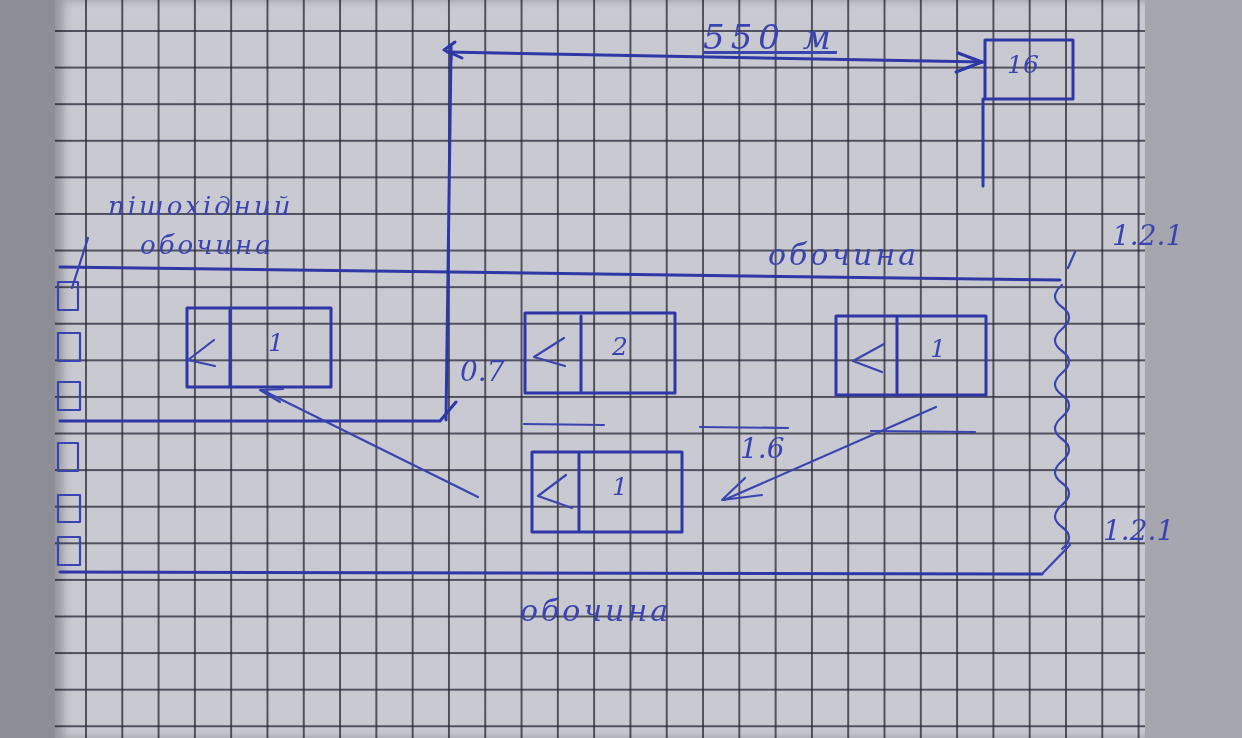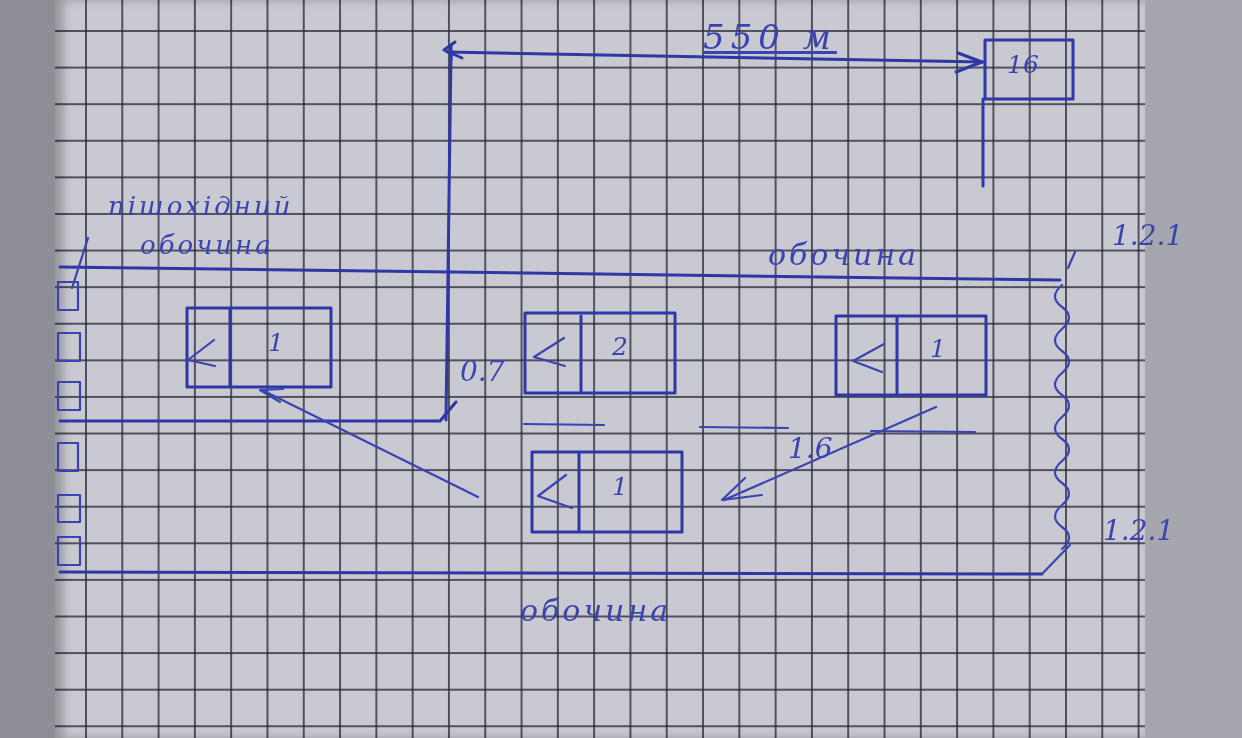--- a/index.html
+++ b/index.html
@@ -119,18 +119,18 @@
 
 <span class="hand label-word" style="left:108px; top:193px; font-size:26px;text-align:center;">пішохідний</span>
 <span class="hand label-word" style="left:140px; top:232px; font-size:26px;">обочина</span>
 
 <span class="hand label-word" style="left:768px; top:240px;">обочина</span>
 <span class="hand label-word" style="left:520px; top:596px;">обочина</span>
 
 <span class="hand label-sm" style="left:1112px; top:222px;">1.2.1</span>
 <span class="hand label-sm" style="left:1103px; top:517px;">1.2.1</span>
 <span class="hand label-sm" style="left:460px; top:358px;">0.7</span>
-<span class="hand label-sm" style="left:740px; top:435px;padding-left:48px;">1.6</span>
+<span class="hand label-sm" style="left:740px; top:435px;">1.6</span>
 
 <span class="hand veh-num" style="left:268px; top:330px;">1</span>
 <span class="hand veh-num" style="left:612px; top:334px;">2</span>
 <span class="hand veh-num" style="left:930px; top:336px;">1</span>
 <span class="hand veh-num" style="left:612px; top:474px;">1</span>
 
 </body></html>

